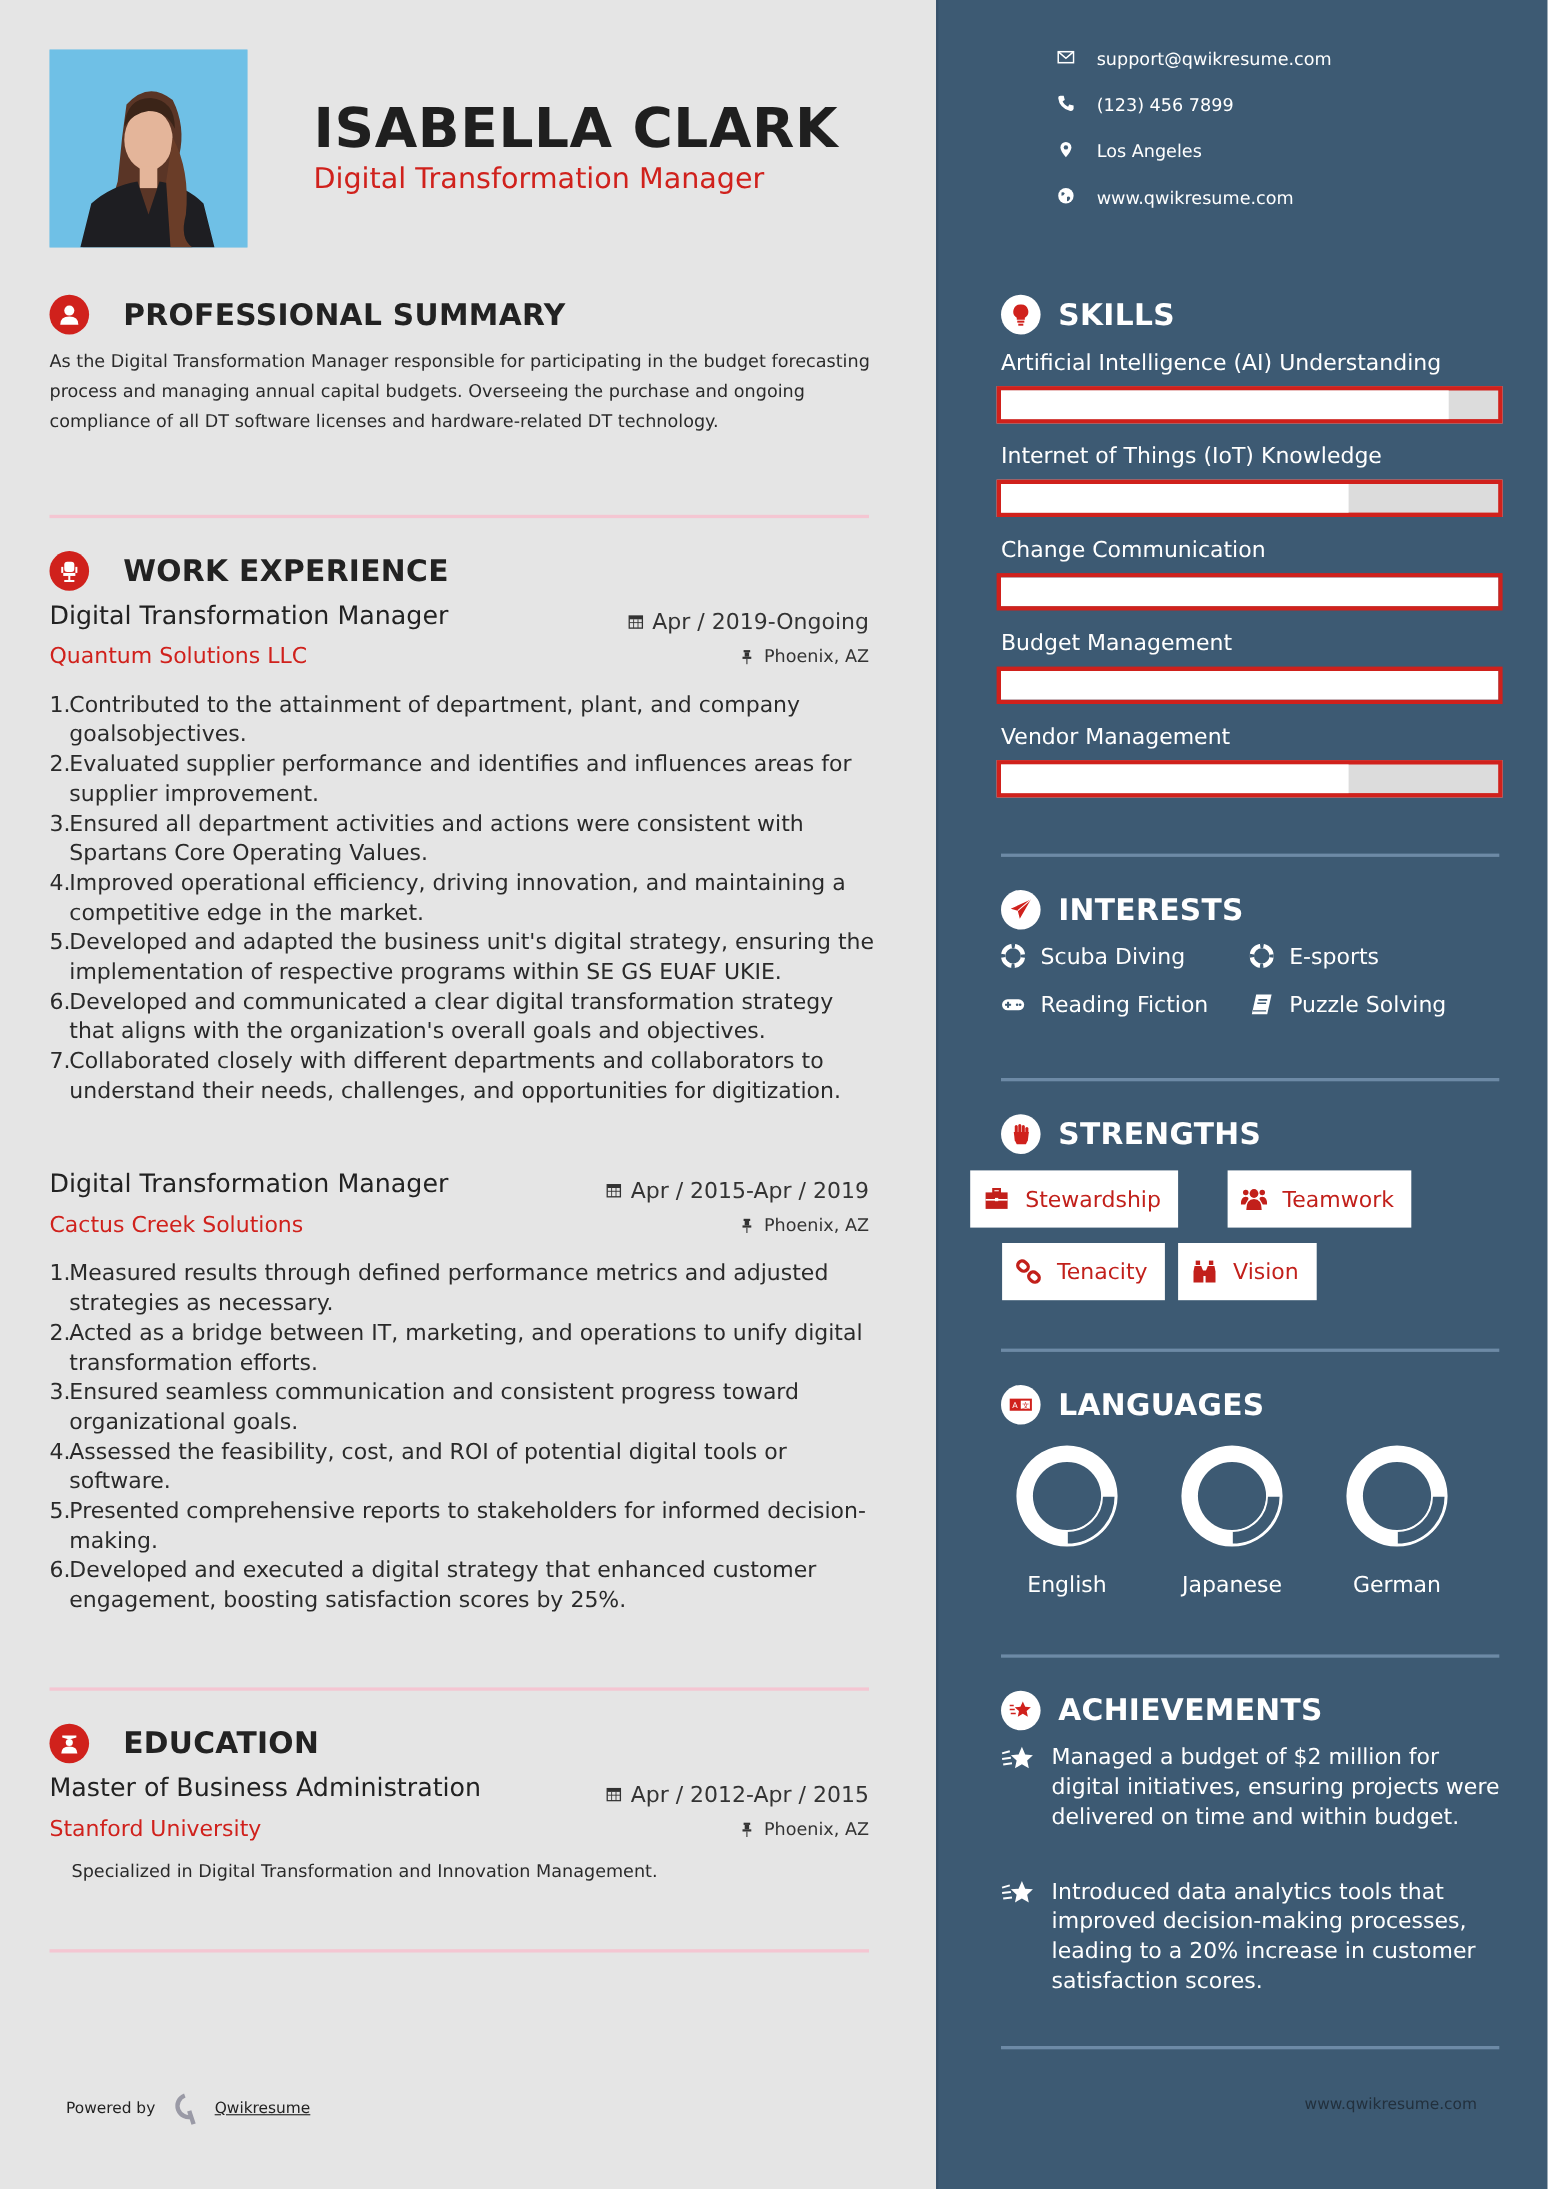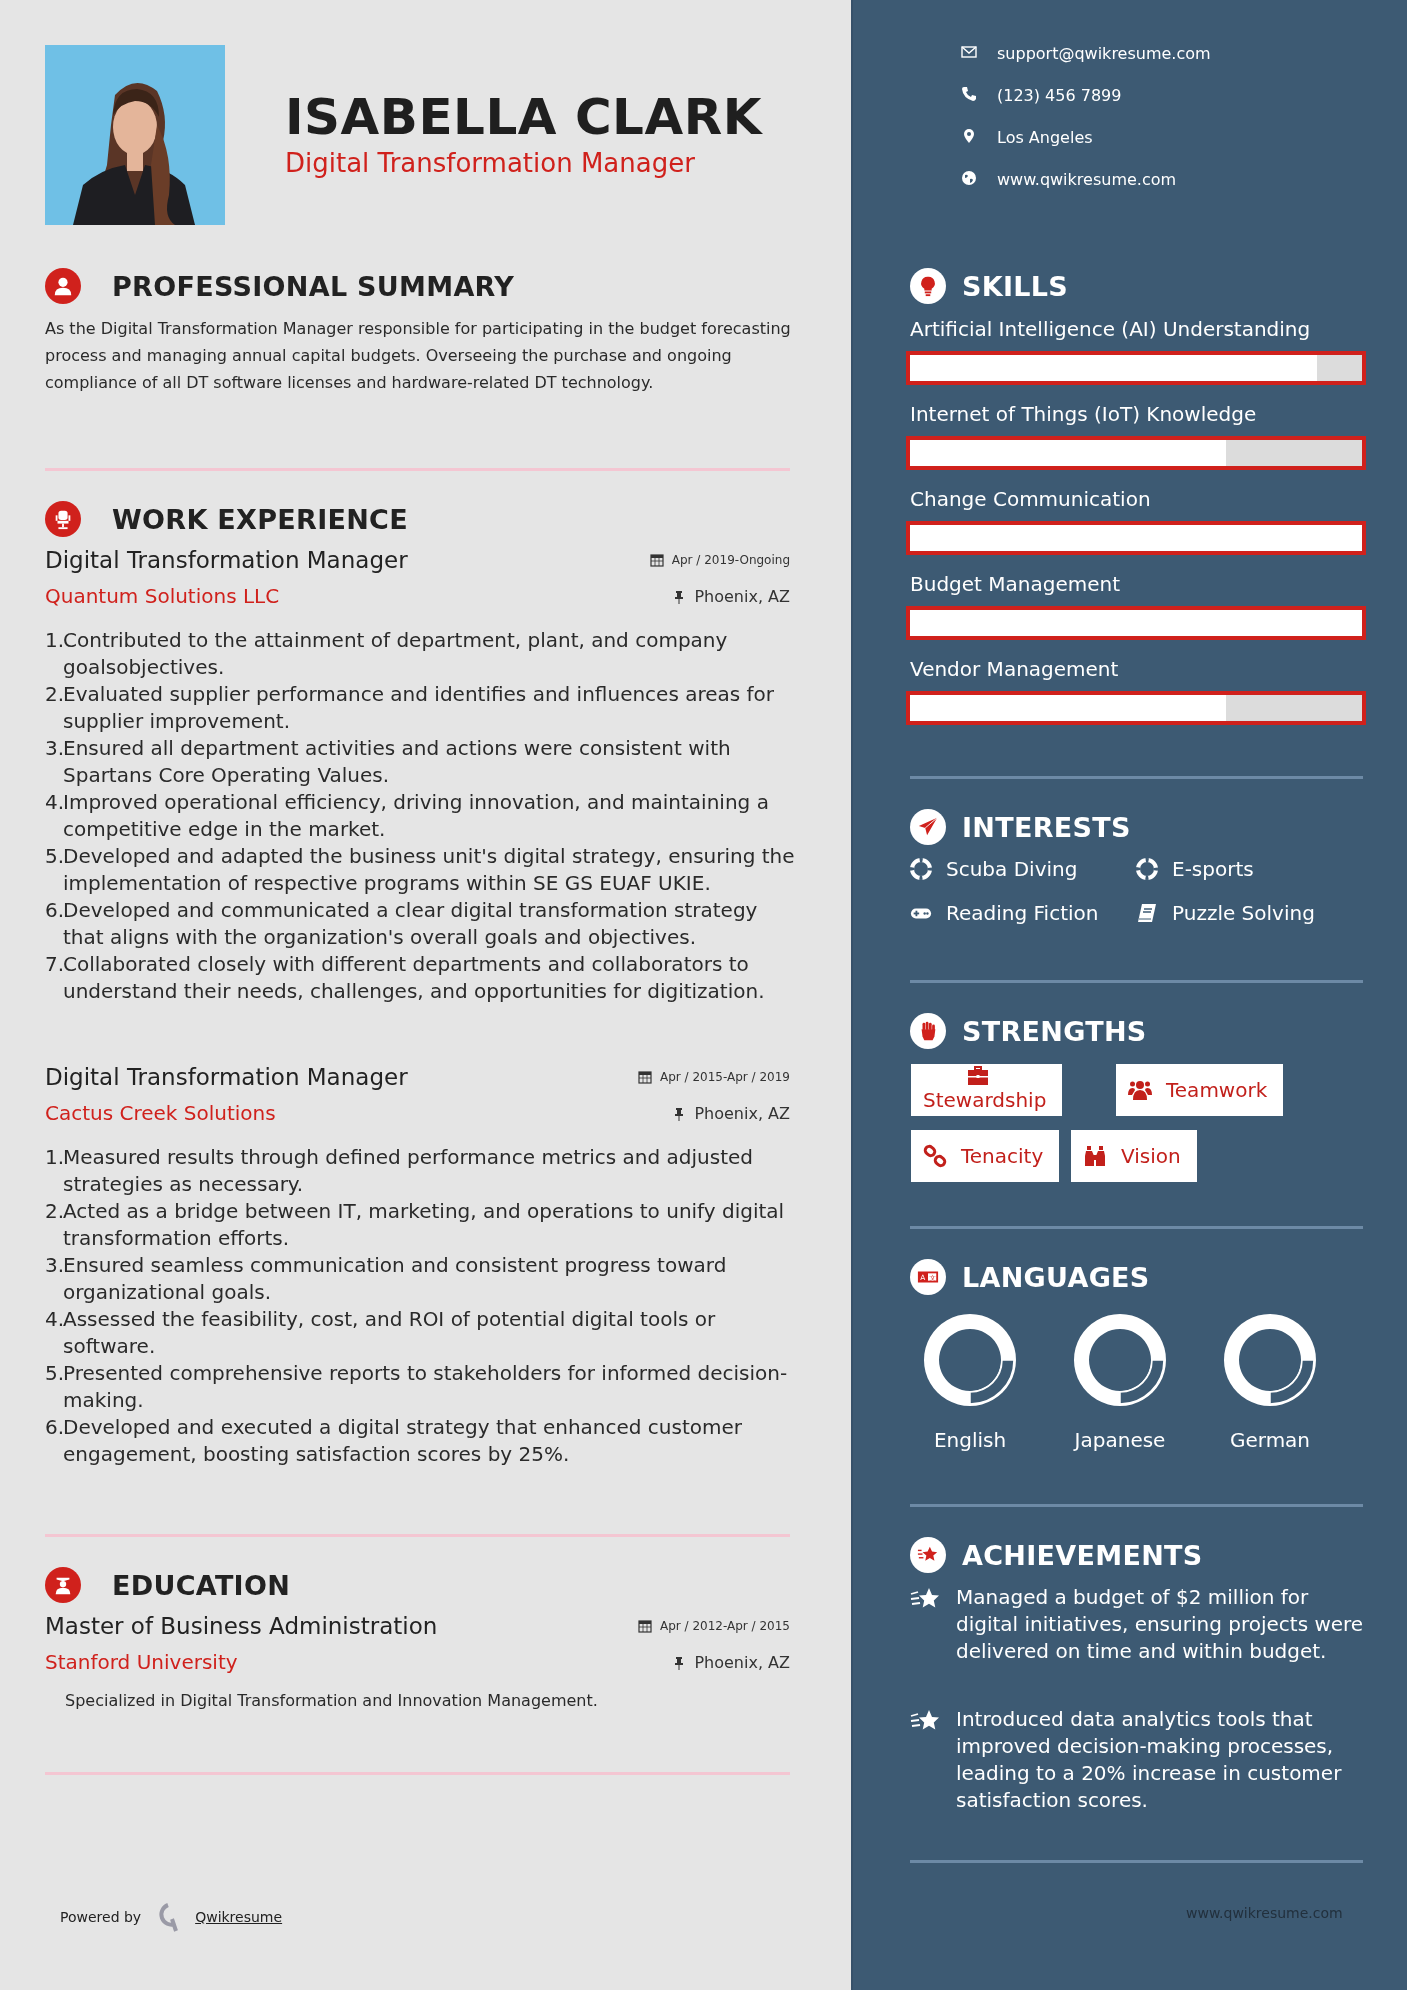--- a/index.html
+++ b/index.html
@@ -19,21 +19,21 @@
   .sec-head { position: absolute; left: 45px; display: flex; align-items: center; gap: 15px; }
   .sec-icon { width: 36px; height: 36px; border-radius: 50%; background: #d0211c; display: flex; align-items: center; justify-content: center; margin-right: 16px; }
   .sec-icon svg { width: 22px; height: 22px; }
   .sec-title { font-size: 27px; font-weight: bold; color: #222; letter-spacing: 0.3px; }
 
   .para { position: absolute; left: 45px; width: 750px; font-size: 16px; line-height: 27px; color: #2a2a2a; }
   .divider { position: absolute; left: 45px; width: 745px; height: 3px; background: #f4c6d2; }
 
   .job-row { position: absolute; left: 45px; width: 745px; }
   .job-name { position: absolute; left: 0; top: 0; font-size: 23px; color: #222; white-space: nowrap; }
-  .job-date { position: absolute; right: 0; top: 6px; font-size: 12px; color: #333; white-space: nowrap; display: flex; align-items: center; margin-left: 10px; }
+  .job-date { position: absolute; right: 0; top: 6px; font-size: 20px; color: #333; white-space: nowrap; display: flex; align-items: center; margin-left: 10px; }
   .company { position: absolute; left: 0; top: 37px; font-size: 20px; color: #d0211c; white-space: nowrap; }
   .job-loc { position: absolute; right: 0; top: 40px; font-size: 16px; color: #333; white-space: nowrap; display: flex; align-items: center; }
   .mini-icon { display: inline-block; width: 14px; height: 14px; margin-right: 8px; }
   .bullets { position: absolute; left: 0; width: 750px; list-style: none; font-size: 20px; line-height: 27px; color: #2a2a2a; }
   .bullets li { position: relative; padding-left: 18px; }
   .bullets li .num { position: absolute; left: 0; top: 0; }
 
   .powered { position: absolute; left: 60px; top: 1902px; font-size: 14px; color: #222; display: flex; align-items: center; }
   .powered .q { margin: 0 14px; }
   .powered .brand { text-decoration: underline; color: #222; }
@@ -362,21 +362,21 @@
       <svg viewBox="0 0 24 24">
         <rect x="6" y="3" width="3" height="8" rx="1.5" fill="#d0211c"></rect>
         <rect x="9.5" y="2" width="3" height="9" rx="1.5" fill="#d0211c"></rect>
         <rect x="13" y="3" width="3" height="8" rx="1.5" fill="#d0211c"></rect>
         <rect x="16.5" y="5" width="3" height="7" rx="1.5" fill="#d0211c"></rect>
         <path d="M5 10 L20 10 L19 18 L17 22 L8 22 L6 18 Z" fill="#d0211c"></path>
       </svg>
     </span>
   <span class="s-title">STRENGTHS</span>
 </div>
-<div class="strength" style="left: 911px; top: 1064px; flex-direction: column;">
+<div class="strength" style="left: 882px; top: 1064px;">
   <span class="si">
       <svg viewBox="0 0 24 24" width="24" height="24">
         <rect x="9" y="3" width="6" height="3" fill="none" stroke="#c2201b" stroke-width="2"></rect>
         <rect x="2" y="6" width="20" height="15" fill="#c2201b"></rect>
         <rect x="2" y="12" width="20" height="1.5" fill="#fff"></rect>
         <rect x="10.5" y="11" width="3" height="3" fill="#fff"></rect>
       </svg>
     </span>
   <span>Stewardship</span>
 </div>

